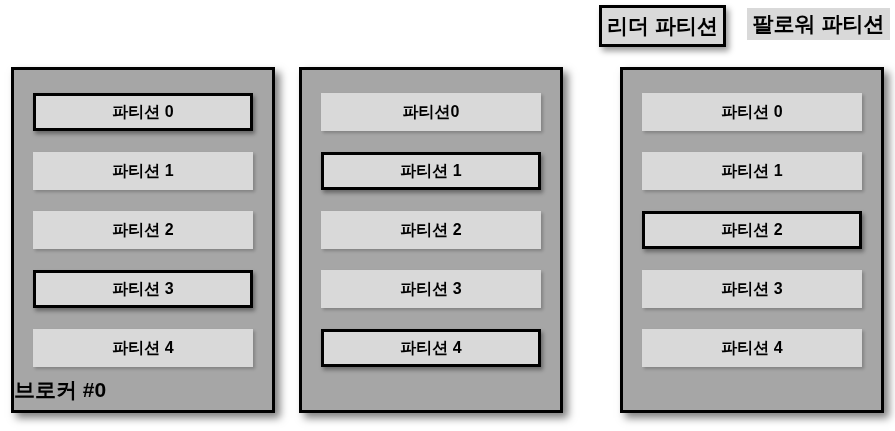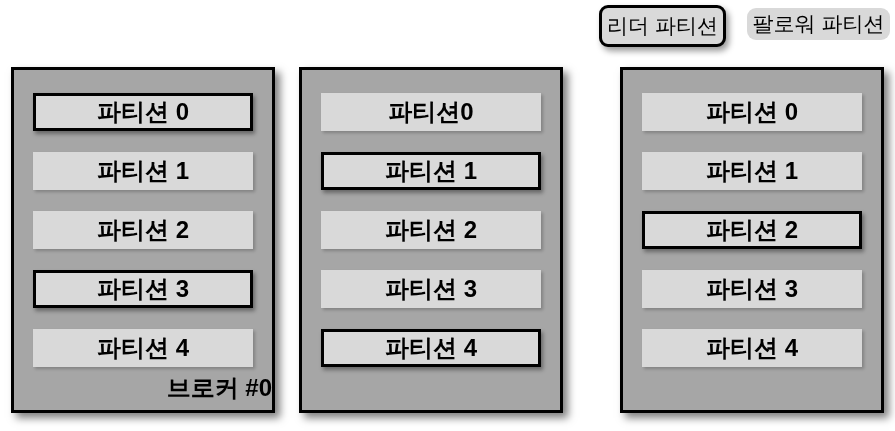--- a/index.html
+++ b/index.html
@@ -16,24 +16,23 @@
     background:var(--background);
     font-family:"Liberation Sans","DejaVu Sans",sans-serif;
     color:var(--text-color);
     overflow:hidden;
   }
   
   .legend-box{
     position:absolute;
     display:flex;align-items:center;justify-content:center;
     background:var(--partition-fill);
-    font-size:21px;font-weight:normal;
+    font-size:21px;font-weight:bold;
     box-sizing:border-box;
     white-space:nowrap;
-    border-radius:9px;
   }
   .legend-box.leader-swatch{
     left:599px;top:5px;width:127px;height:42px;
     border:3px solid var(--border-color);
     box-shadow:3px 4px 6px rgba(0,0,0,0.40);
   }
   .legend-box.follower-swatch{
     left:747px;top:8px;width:143px;height:32px;
   }
   
@@ -50,34 +49,34 @@
   .broker.b2{left:620px;}
   .partitions{
     display:flex;flex-direction:column;
     gap:21px;
     padding:23px 19px 0 19px;
   }
   .partition{
     height:38px;min-height:38px;
     background:var(--partition-fill);
     display:flex;align-items:center;justify-content:center;
-    font-size:24px;font-weight:bold;
+    font-size:16px;font-weight:bold;
     box-sizing:border-box;
     box-shadow:2px 2px 3px rgba(0,0,0,0.22);
     white-space:nowrap;
   }
   .partition.leader{
     border:3px solid var(--border-color);
     box-shadow:2px 3px 4px rgba(0,0,0,0.38);
   }
   .broker-label{
     position:absolute;
     left:0;right:0;bottom:6px;
-    text-align:right;
-    font-size:24px;font-weight:bold;
+    text-align:left;
+    font-size:21px;font-weight:bold;
     white-space:nowrap;
   }
 </style>
 </head>
 <body>
 
 <div class="canvas">
 
   <div class="legend-box leader-swatch">리더 파티션</div>
   <div class="legend-box follower-swatch">팔로워 파티션</div>

